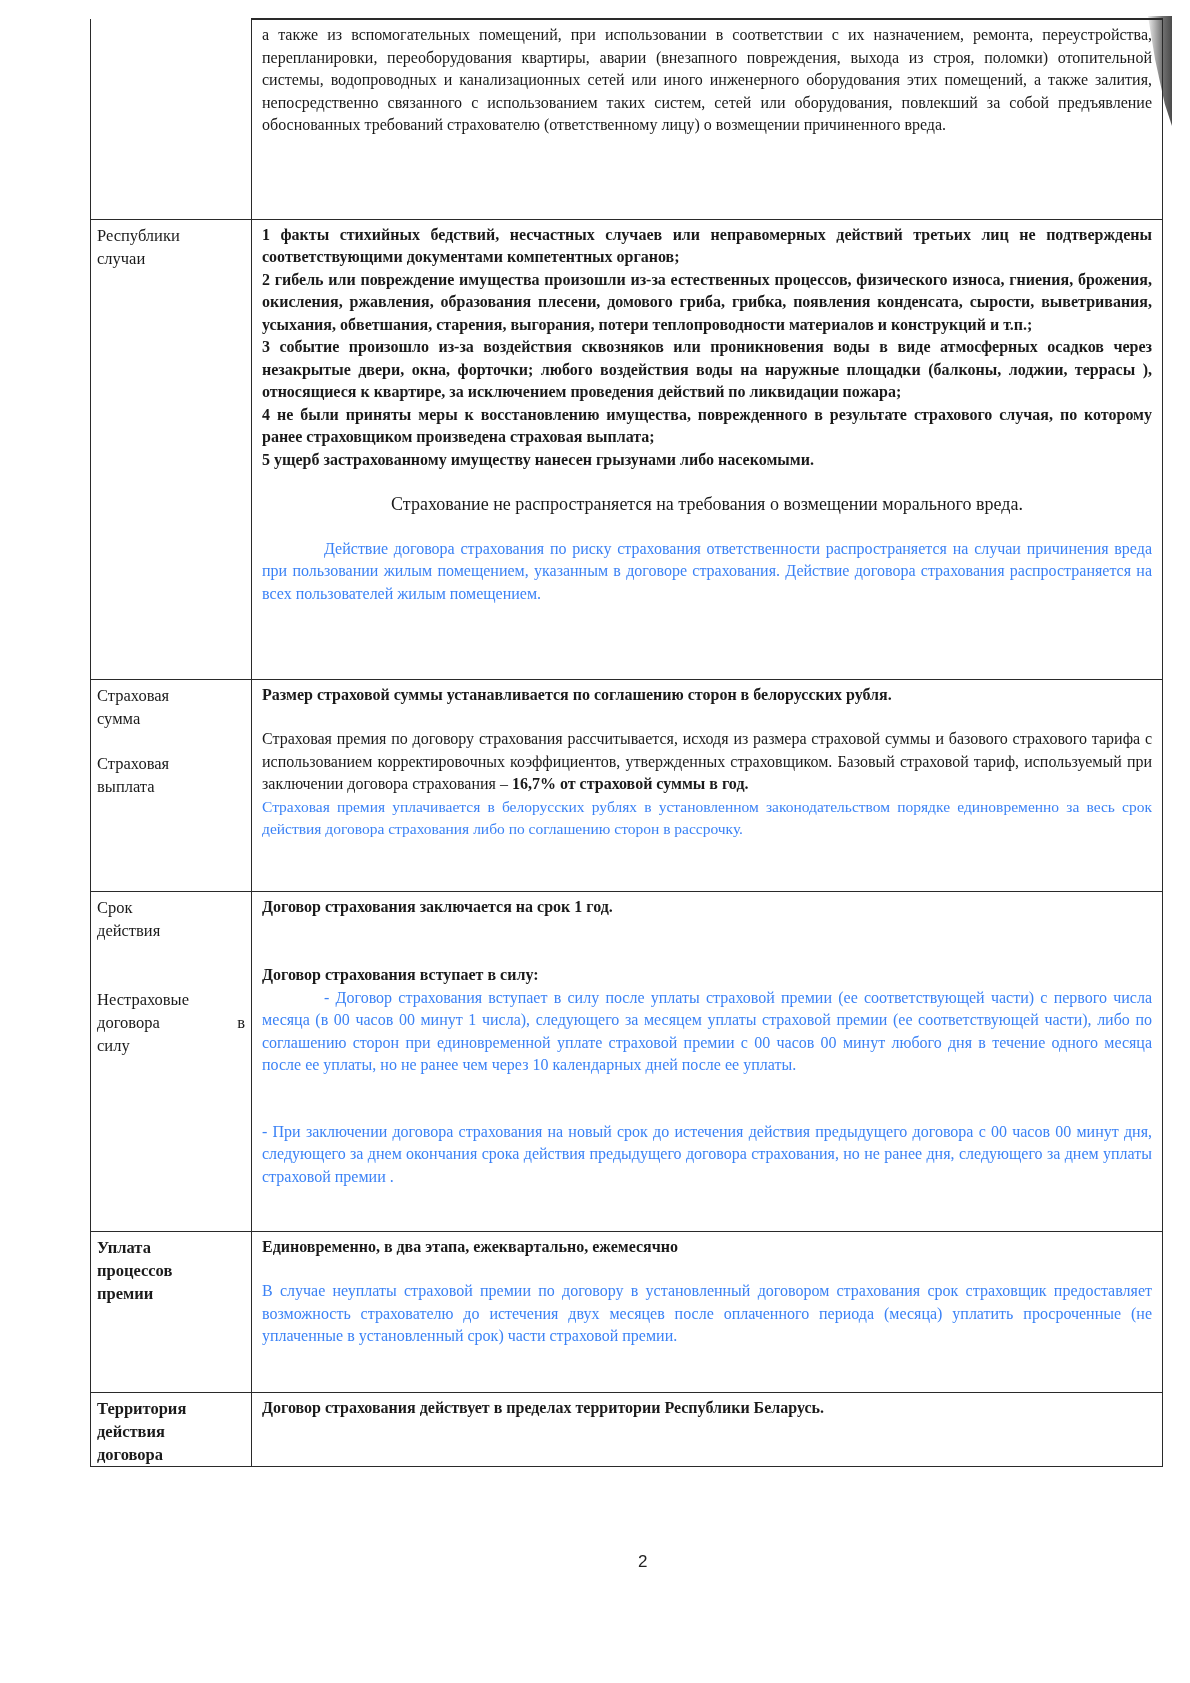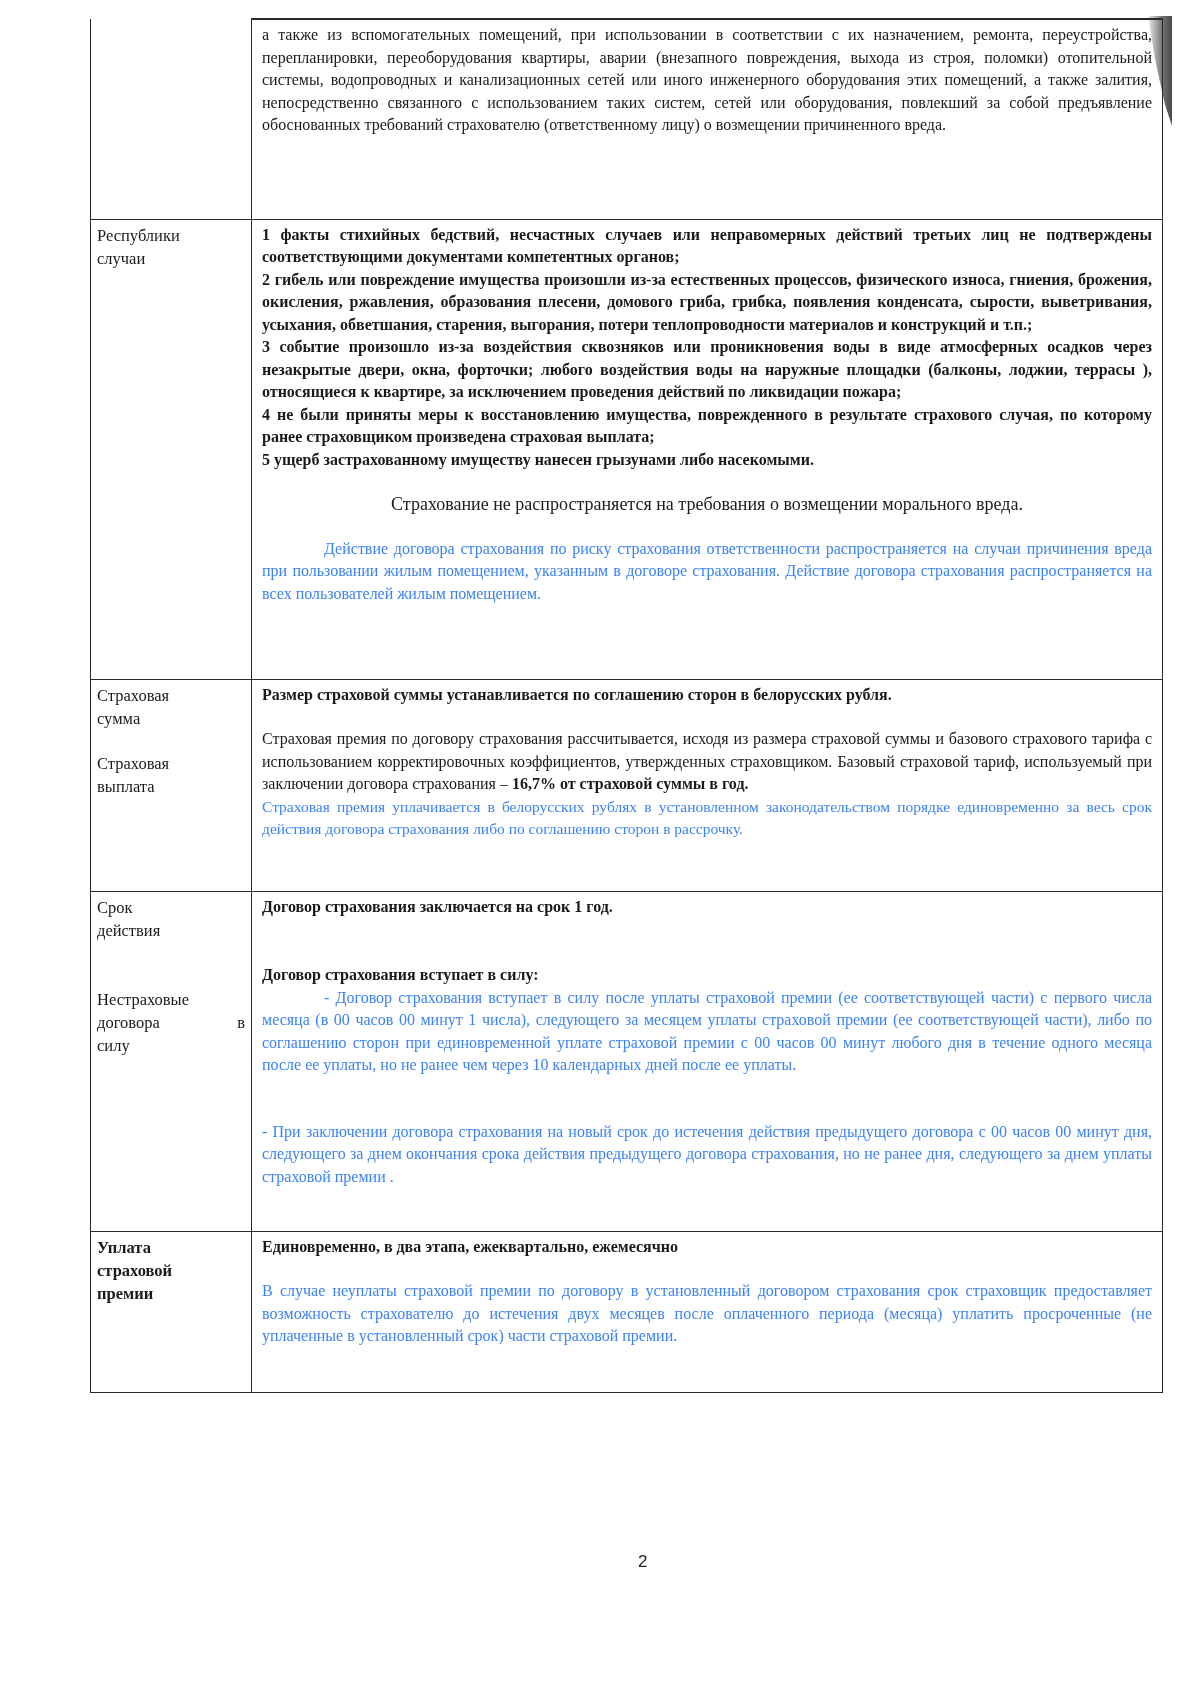--- a/index.html
+++ b/index.html
@@ -88,26 +88,36 @@
         <p class="b">Договор страхования заключается на срок 1 год.</p>
         <p class="b" style="margin-top:46px;">Договор страхования вступает в силу:</p>
         <p class="indent light">- Договор страхования вступает в силу после уплаты страховой премии (ее соответствующей части) с первого числа месяца (в 00 часов 00 минут 1 числа), следующего за месяцем уплаты страховой премии (ее соответствующей части), либо по соглашению сторон при единовременной уплате страховой премии с 00 часов 00 минут любого дня в течение одного месяца после ее уплаты, но не ранее чем через 10 календарных дней после ее уплаты.</p>
         <p class="light" style="margin-top:44px;">- При заключении договора страхования на новый срок до истечения действия предыдущего договора с 00 часов 00 минут дня, следующего за днем окончания срока действия предыдущего договора страхования, но не ранее дня, следующего за днем уплаты страховой премии .</p>
       </td>
     </tr>
 
     <tr style="height:161px;">
       <td class="c1 b">
         <span class="lbl">Уплата</span>
-        <span class="lbl">страховой</span>
+        <span class="lbl">процессов</span>
         <span class="lbl">премии</span>
       </td>
       <td class="c2">
         <p class="b">Единовременно, в два этапа, ежеквартально, ежемесячно</p>
         <p class="light" style="margin-top:22px;">В случае неуплаты страховой премии по договору в установленный договором страхования срок страховщик предоставляет возможность страхователю до истечения двух месяцев после оплаченного периода (месяца) уплатить просроченные (не уплаченные в установленный срок) части страховой премии.</p>
       </td>
     </tr>
 
+    <tr style="height:70px;">
+      <td class="c1 b">
+        <span class="lbl">Территория</span>
+        <span class="lbl">действия</span>
+        <span class="lbl">договора</span>
+      </td>
+      <td class="c2">
+        <p class="b">Договор страхования действует в пределах территории Республики Беларусь.</p>
+      </td>
+    </tr>
   </tbody>
     </table>
 
   <div class="pagenum">2</div>
 </div>
 
 </body></html>

